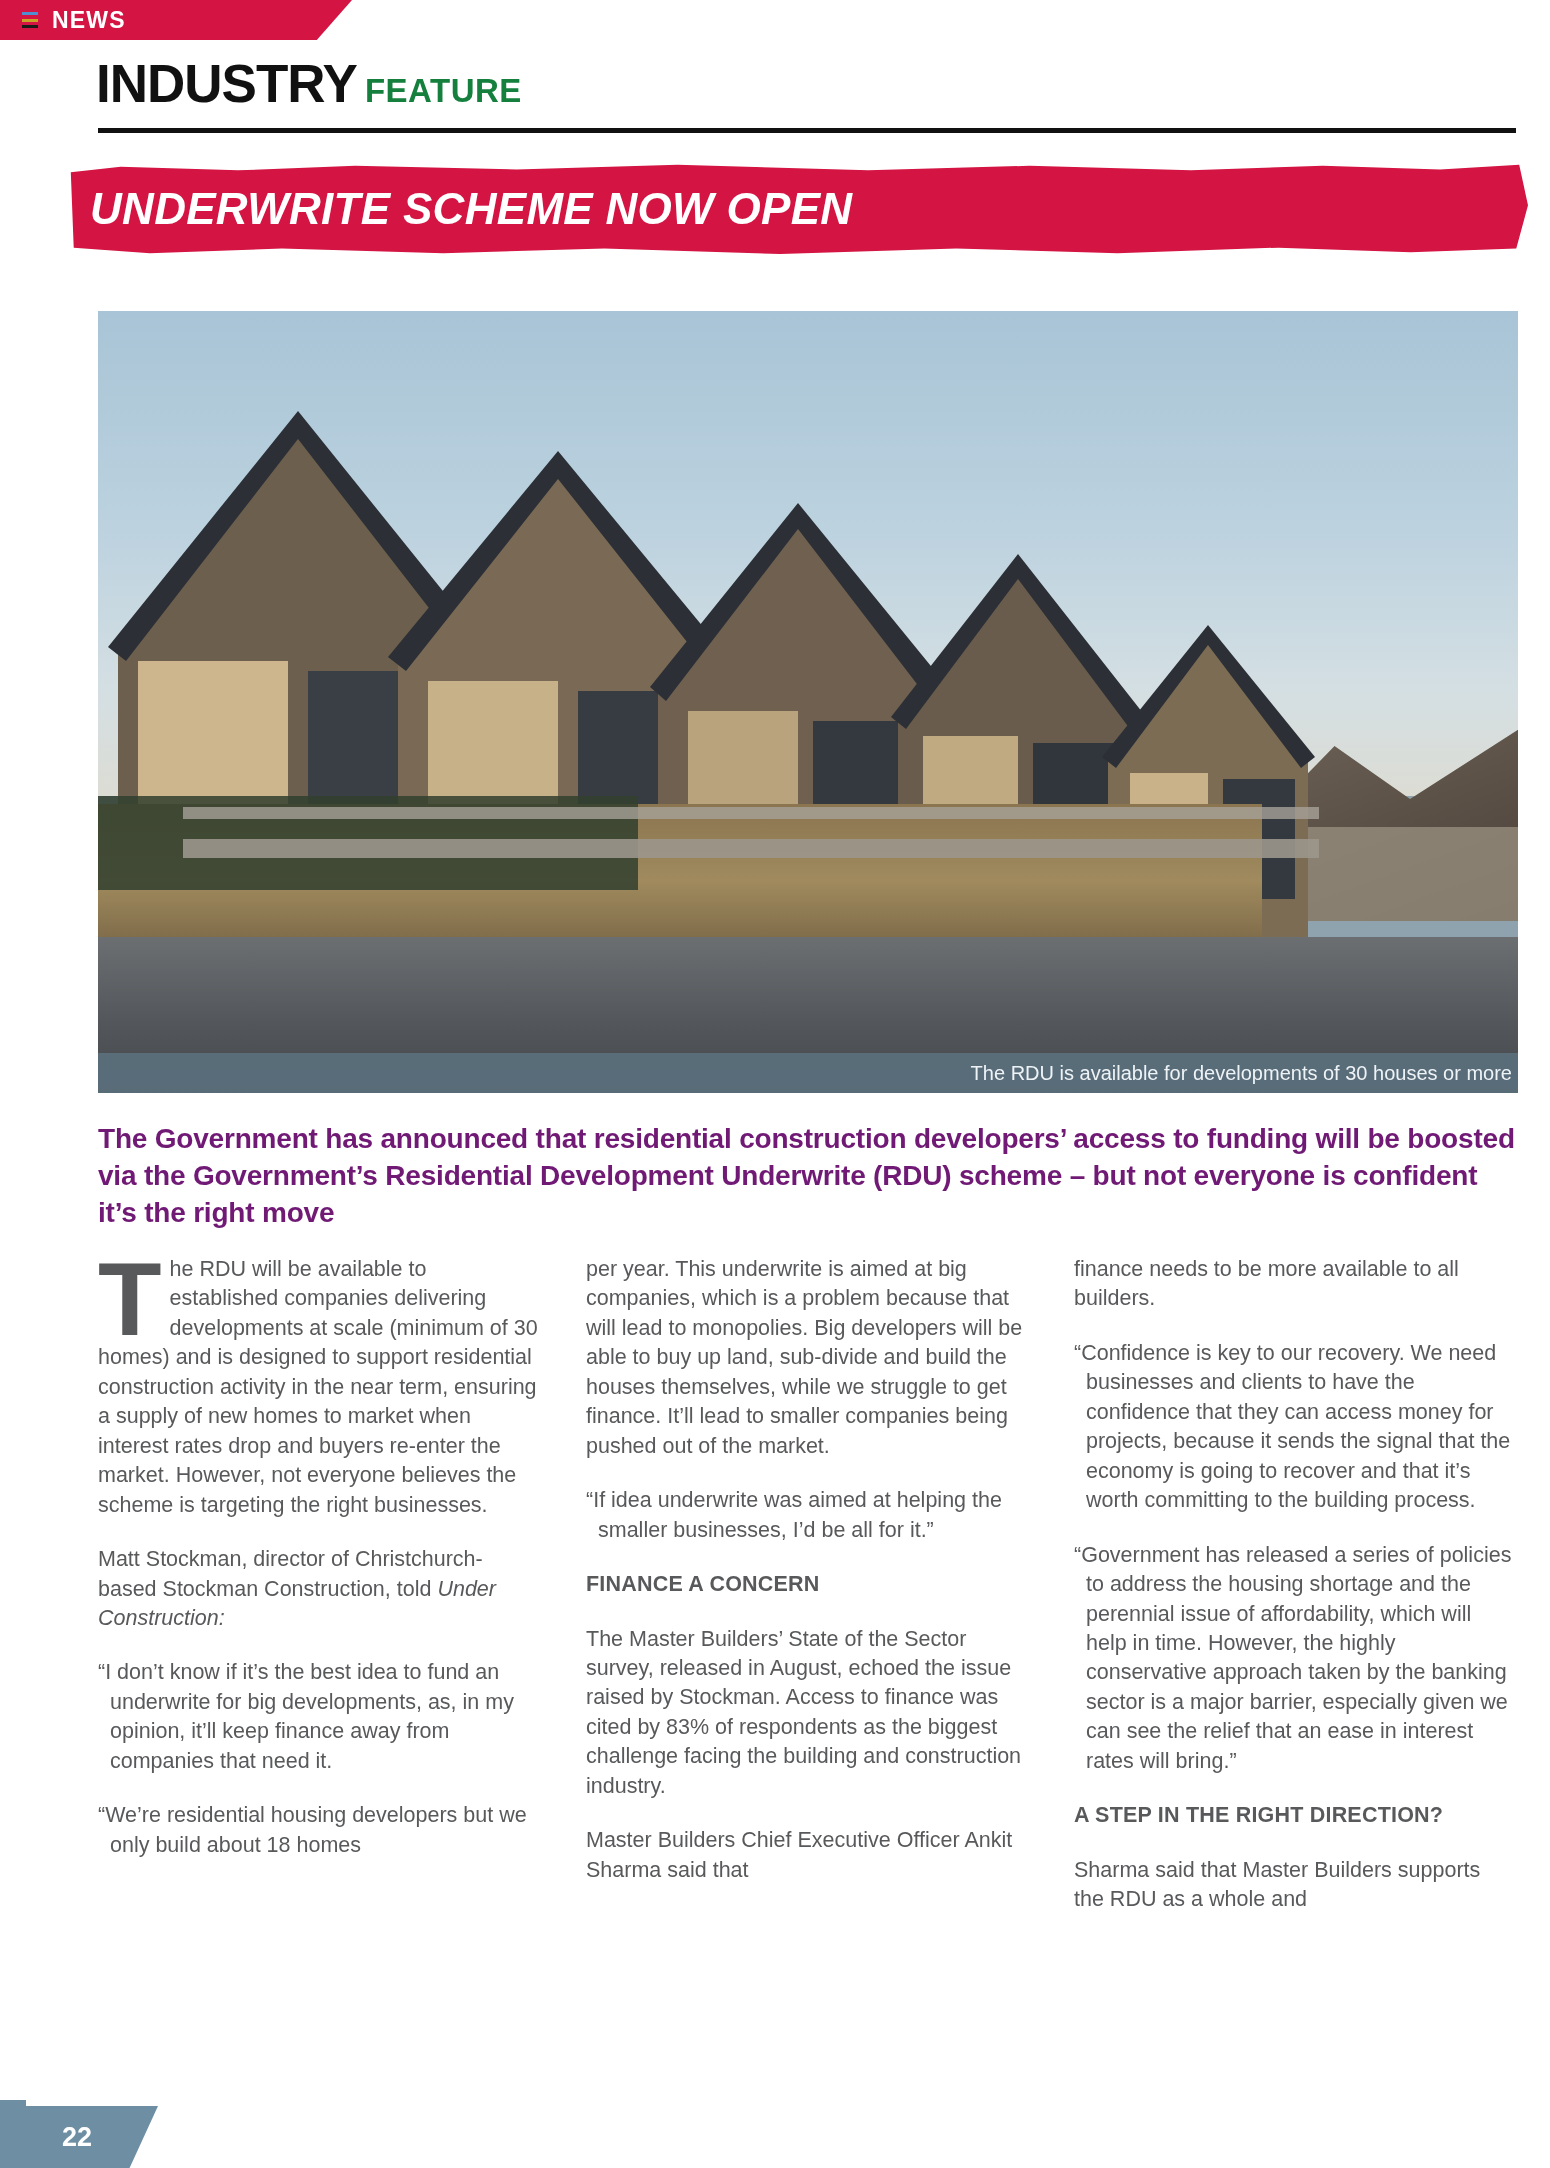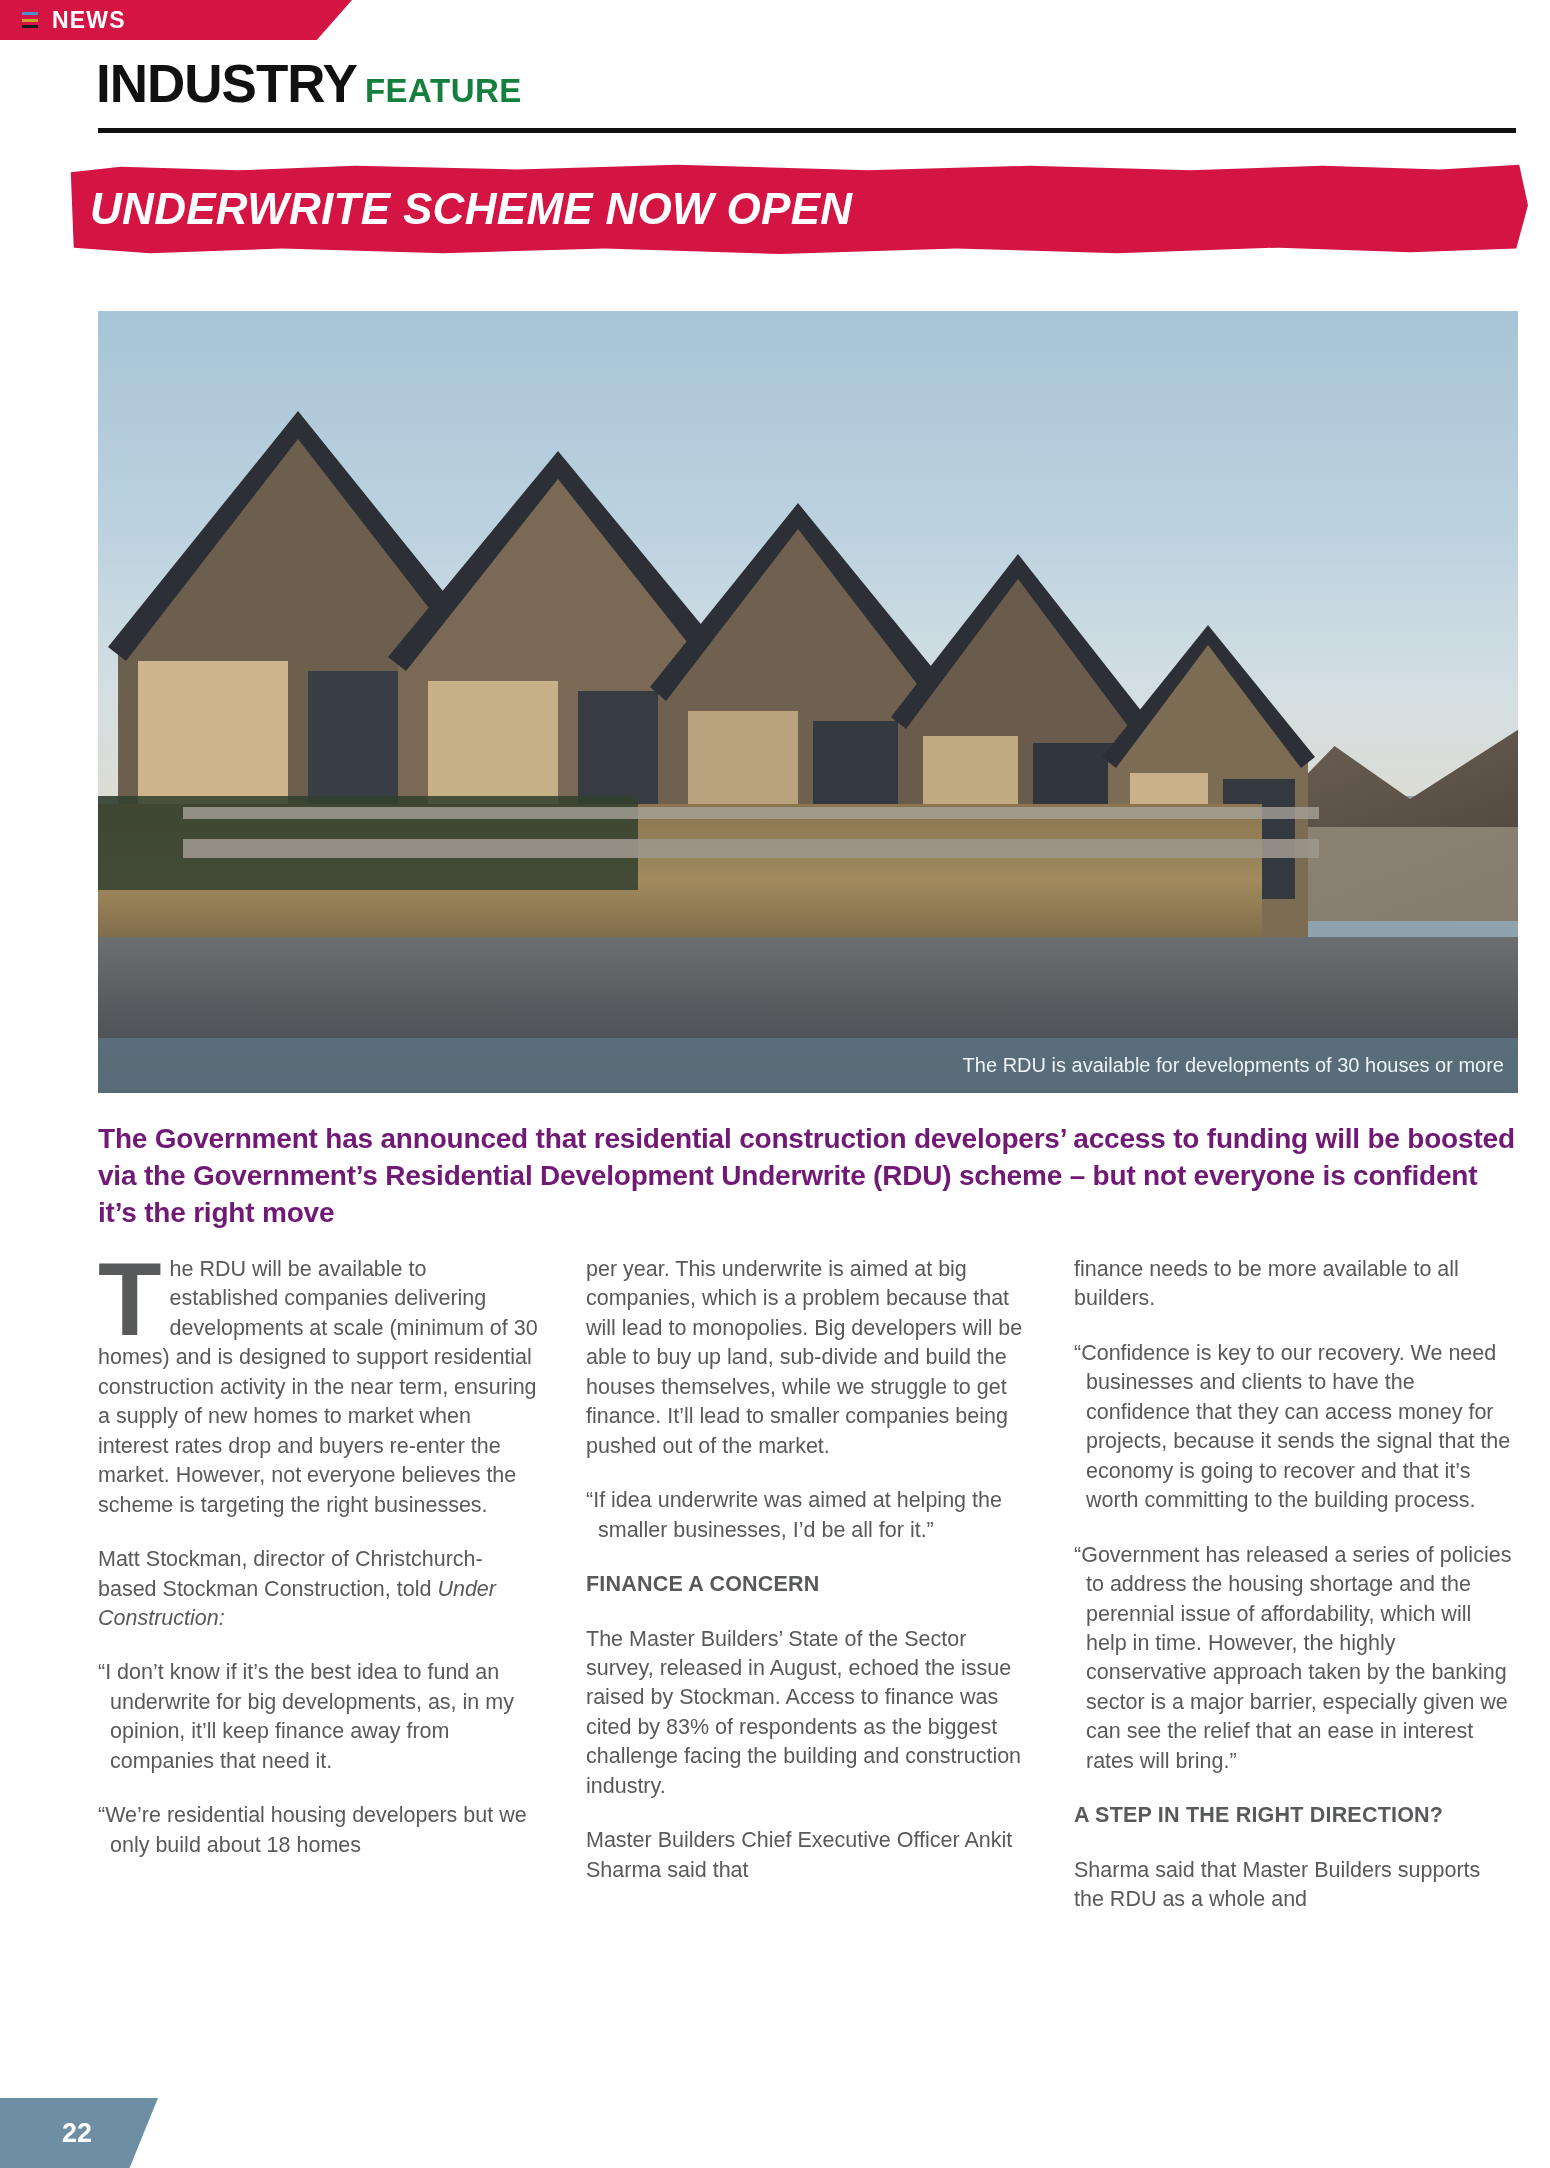--- a/index.html
+++ b/index.html
@@ -106,24 +106,24 @@
   }
   .fence{
     position:absolute;left:6%;bottom:30%;width:80%;height:2.5%;
     background:#9b968c;opacity:.9;
   }
   .fence2{
     position:absolute;left:6%;bottom:35%;width:80%;height:1.6%;
     background:#a6a199;opacity:.8;
   }
   .caption-bar{
-    position:absolute;left:0;bottom:0;width:100%;height:55px;
+    position:absolute;left:0;bottom:0;width:100%;height:40px;
     background:rgba(92,114,128,.86);
     display:flex;align-items:center;justify-content:flex-end;
-    padding-right:14px;box-sizing:border-box;
+    padding-right:6px;box-sizing:border-box;
   }
   .caption-text{color:#eef3f6;font-size:20px;}
 
   
   .standfirst{
     position:absolute;left:98px;top:1120px;width:1418px;
     font-size:28px;font-weight:bold;line-height:1.33;color:#701a75;
     letter-spacing:-0.2px;
   }
 
@@ -144,21 +144,21 @@
   }
   .subhead{
     font-size:23px;font-weight:bold;color:#d41442;
     letter-spacing:0.2px;line-height:1.18;
     margin:0 0 2px 0;
   }
   em{font-style:italic;}
 
   
   .foot-bar{
-    position:absolute;left:0;bottom:0;width:158px;height:70px;
+    position:absolute;left:0;bottom:0;width:158px;height:62px;
     background:#6e8fa3;
     clip-path:polygon(0 0,100% 0,82% 100%,0 100%);
     display:flex;align-items:center;
   }
   .foot-num{
     color:#ffffff;font-size:27px;font-weight:bold;margin-left:62px;
   }
   .edge-bar{
     position:absolute;left:0;bottom:0;width:26px;height:68px;
     background:#6e8fa3;

